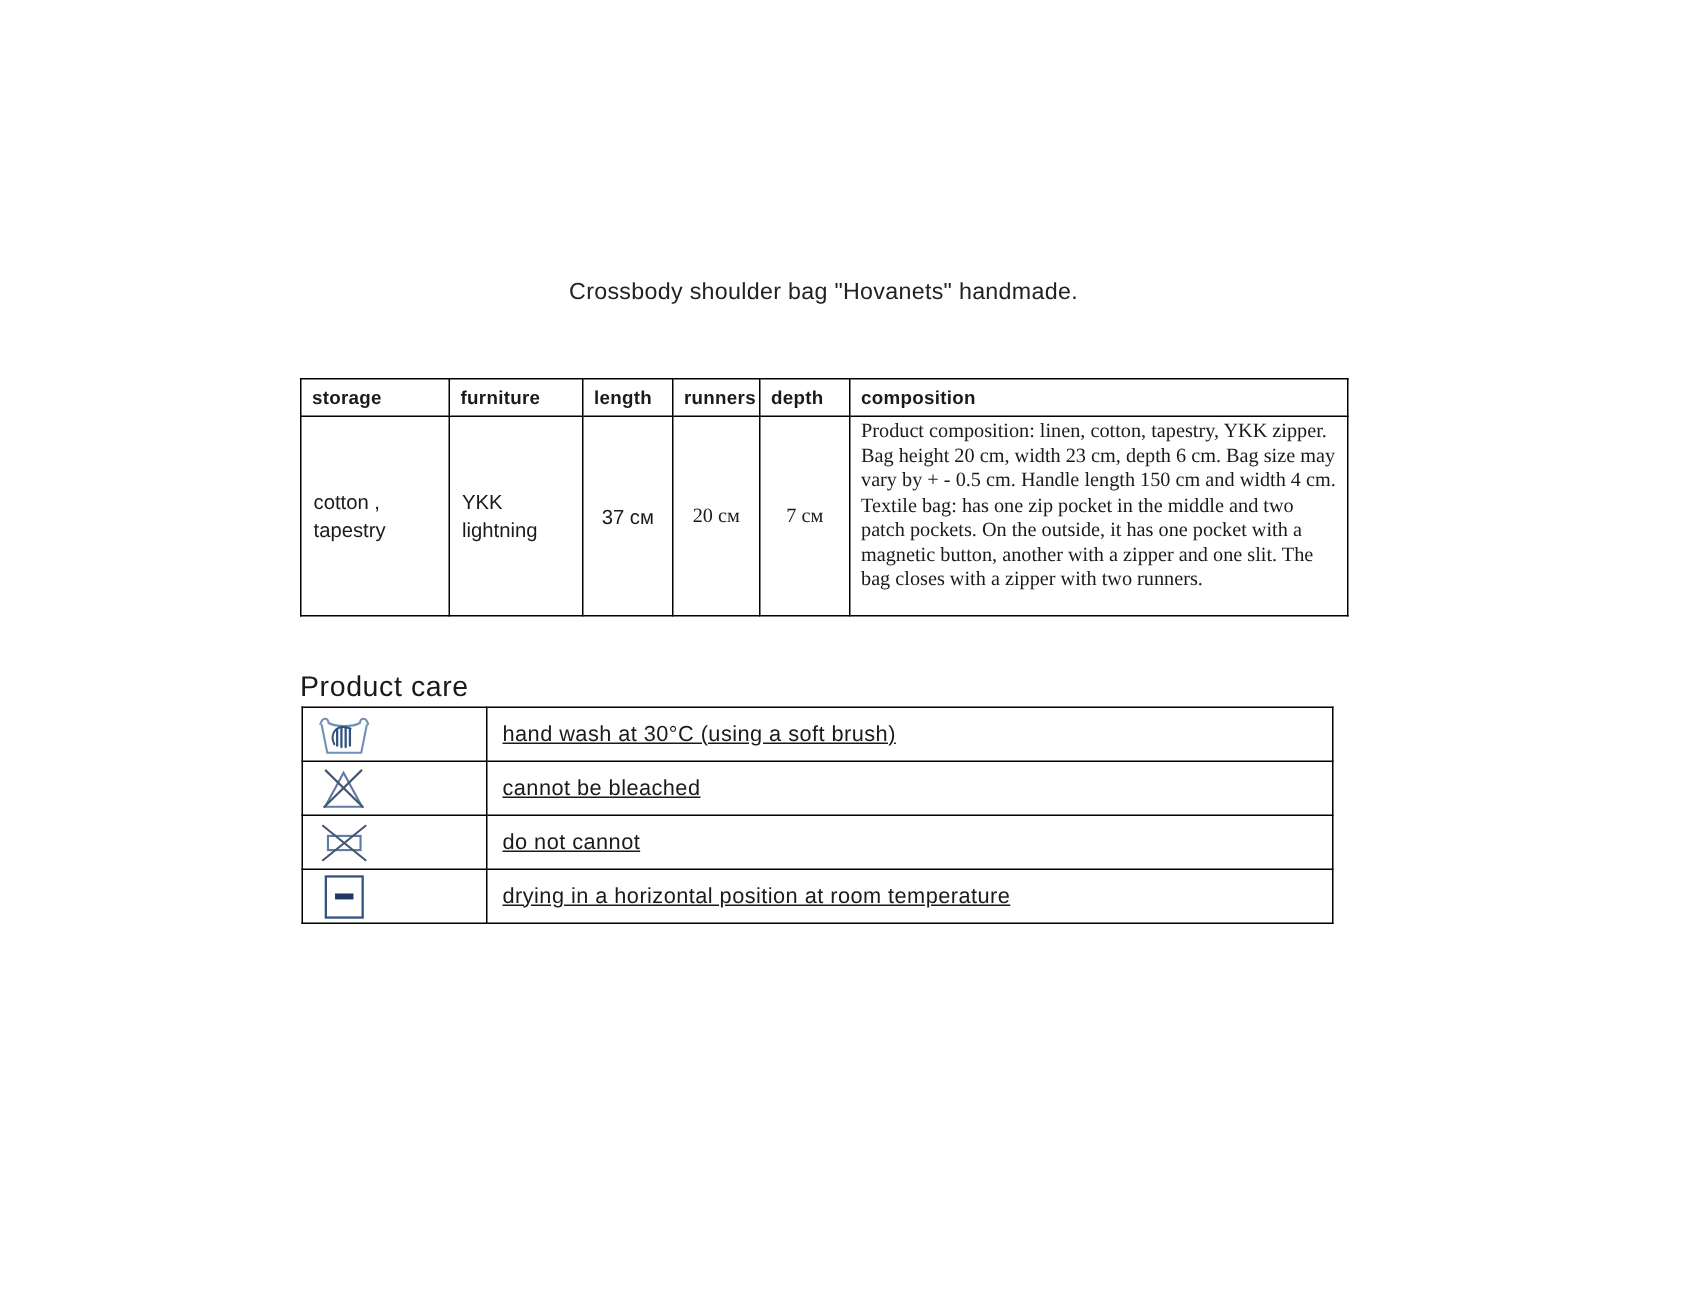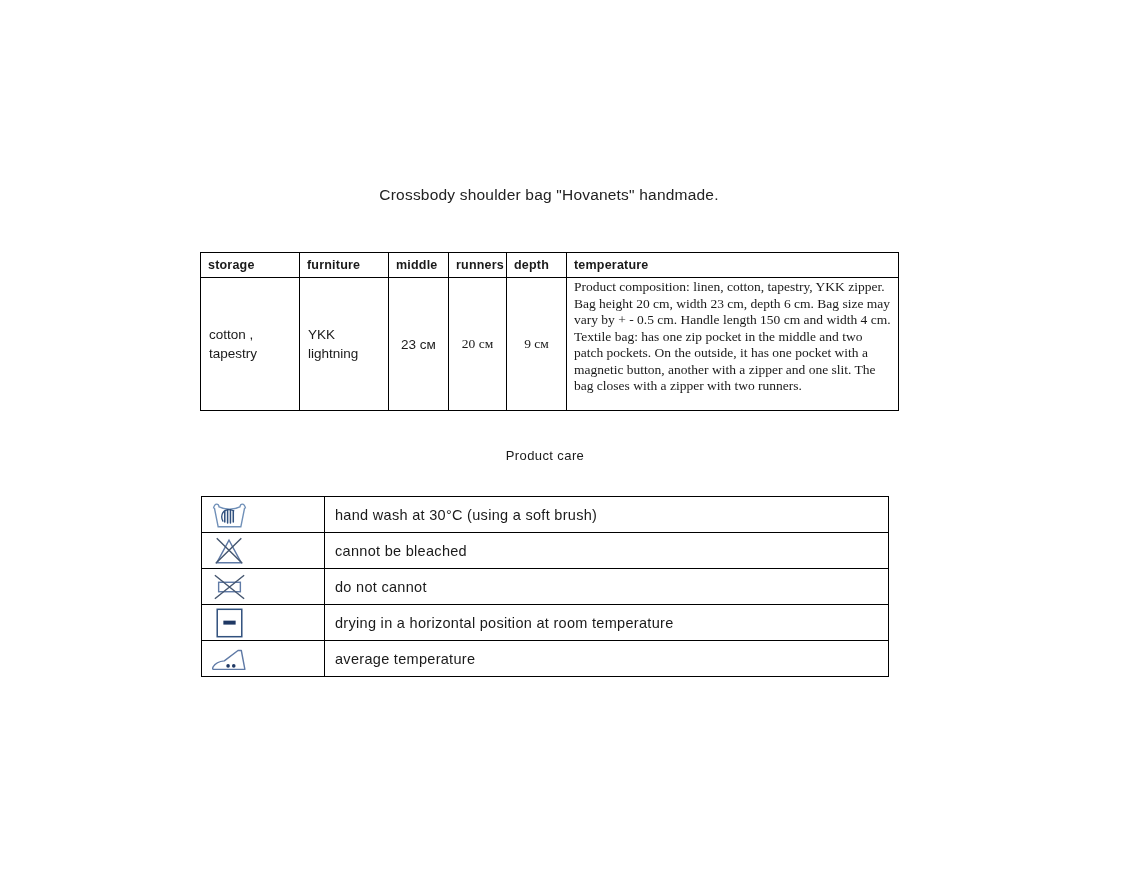--- a/index.html
+++ b/index.html
@@ -28,25 +28,25 @@
   td.cell-left { vertical-align: middle; padding: 4px 8px; white-space: pre-line; line-height: 19px; }
   td.cell-center { vertical-align: middle; text-align: center; }
   td.serif { font-family: "Liberation Serif", serif; }
   td.desc {
     vertical-align: top; font-family: "Liberation Serif", serif;
     font-size: 13.5px; line-height: 16.5px; padding: 1px 6px 0 7px;
   }
   
   .care-heading {
     position: absolute; top: 448px; left: 200px; width: 690px;
-    text-align: center; font-size: 13px; letter-spacing: 0.4px; color: #1a1a1a;
+    text-align: left; font-size: 19px; letter-spacing: 0.4px; color: #1a1a1a;
   }
   table.care {
-    position: absolute; left: 201px; top: 496px; width: 687px;
-    border-collapse: collapse; table-layout: fixed;
+    position: absolute; left: 201px; top: 471px; width: 687px;
+    border-collapse: collapse; table-layout: fixed; text-decoration: underline;
   }
   table.care td { border: 1px solid #000; height: 36px; vertical-align: middle; }
   td.care-icon-cell { padding-left: 7px; }
   td.care-text-cell { padding-left: 10px; font-size: 14.5px; letter-spacing: 0.3px; color: #1a1a1a; }
   .care-svg { display: block; }
 </style>
 </head>
 <body>
 
 <div class="doc-title">Crossbody shoulder bag "Hovanets" handmade.</div>
@@ -57,33 +57,33 @@
       <col style="width:89px">
       <col style="width:60px">
     <col style="width:58px">
       <col style="width:60px">
       <col style="width:332px">
   </colgroup>
   <tbody>
       <tr>
     <th>storage</th>
     <th>furniture</th>
-    <th>middle</th>
+    <th>length</th>
     <th>runners</th>
     <th>depth</th>
-    <th>temperature</th>
+    <th>composition</th>
   </tr>
   <tr>
     <td class="cell-left">cotton ,
 tapestry</td>
     <td class="cell-left">YKK
 lightning</td>
-    <td class="cell-center">23 см</td>
+    <td class="cell-center">37 см</td>
     <td class="cell-center serif">20 см</td>
-    <td class="cell-center serif">9 см</td>
+    <td class="cell-center serif">7 см</td>
     <td class="desc">Product composition: linen, cotton, tapestry, YKK zipper. Bag height 20 cm, width 23 cm, depth 6 cm. Bag size may vary by + - 0.5 cm. Handle length 150 cm and width 4 cm. Textile bag: has one zip pocket in the middle and two patch pockets. On the outside, it has one pocket with a magnetic button, another with a zipper and one slit. The bag closes with a zipper with two runners.</td>
   </tr>
 </tbody>
   </table>
 
 <div class="care-heading">Product care</div>
 
 <table class="care">
   <colgroup>
       <col style="width:123px">
@@ -127,24 +127,14 @@
   <tr>
     <td class="care-icon-cell">
       <svg class="care-svg" width="41" height="34" viewBox="0 0 41 36" fill="none">
         <rect x="7.5" y="3.5" width="26" height="29" stroke="#31517e" stroke-width="1.6"></rect>
         <rect x="14" y="15.5" width="13" height="4.2" fill="#1f3864"></rect>
       </svg>
     </td>
     <td class="care-text-cell">drying in a horizontal position at room temperature</td>
   </tr>
 
-  <tr>
-    <td class="care-icon-cell">
-      <svg class="care-svg" width="41" height="34" viewBox="0 0 41 36" fill="none">
-        <path d="M3.5 29 Q2 29 3.2 26.2 Q6.5 20.8 15 20 L29.5 9 L33 9 L36.8 29 Z" stroke="#5f7aa6" stroke-width="1.5" stroke-linejoin="round"></path>
-        <circle cx="19" cy="25.3" r="1.9" fill="#1f3864"></circle>
-        <circle cx="25" cy="25.3" r="1.9" fill="#1f3864"></circle>
-      </svg>
-    </td>
-    <td class="care-text-cell">average temperature</td>
-  </tr>
 </tbody>
   </table>
 
 </body></html>

